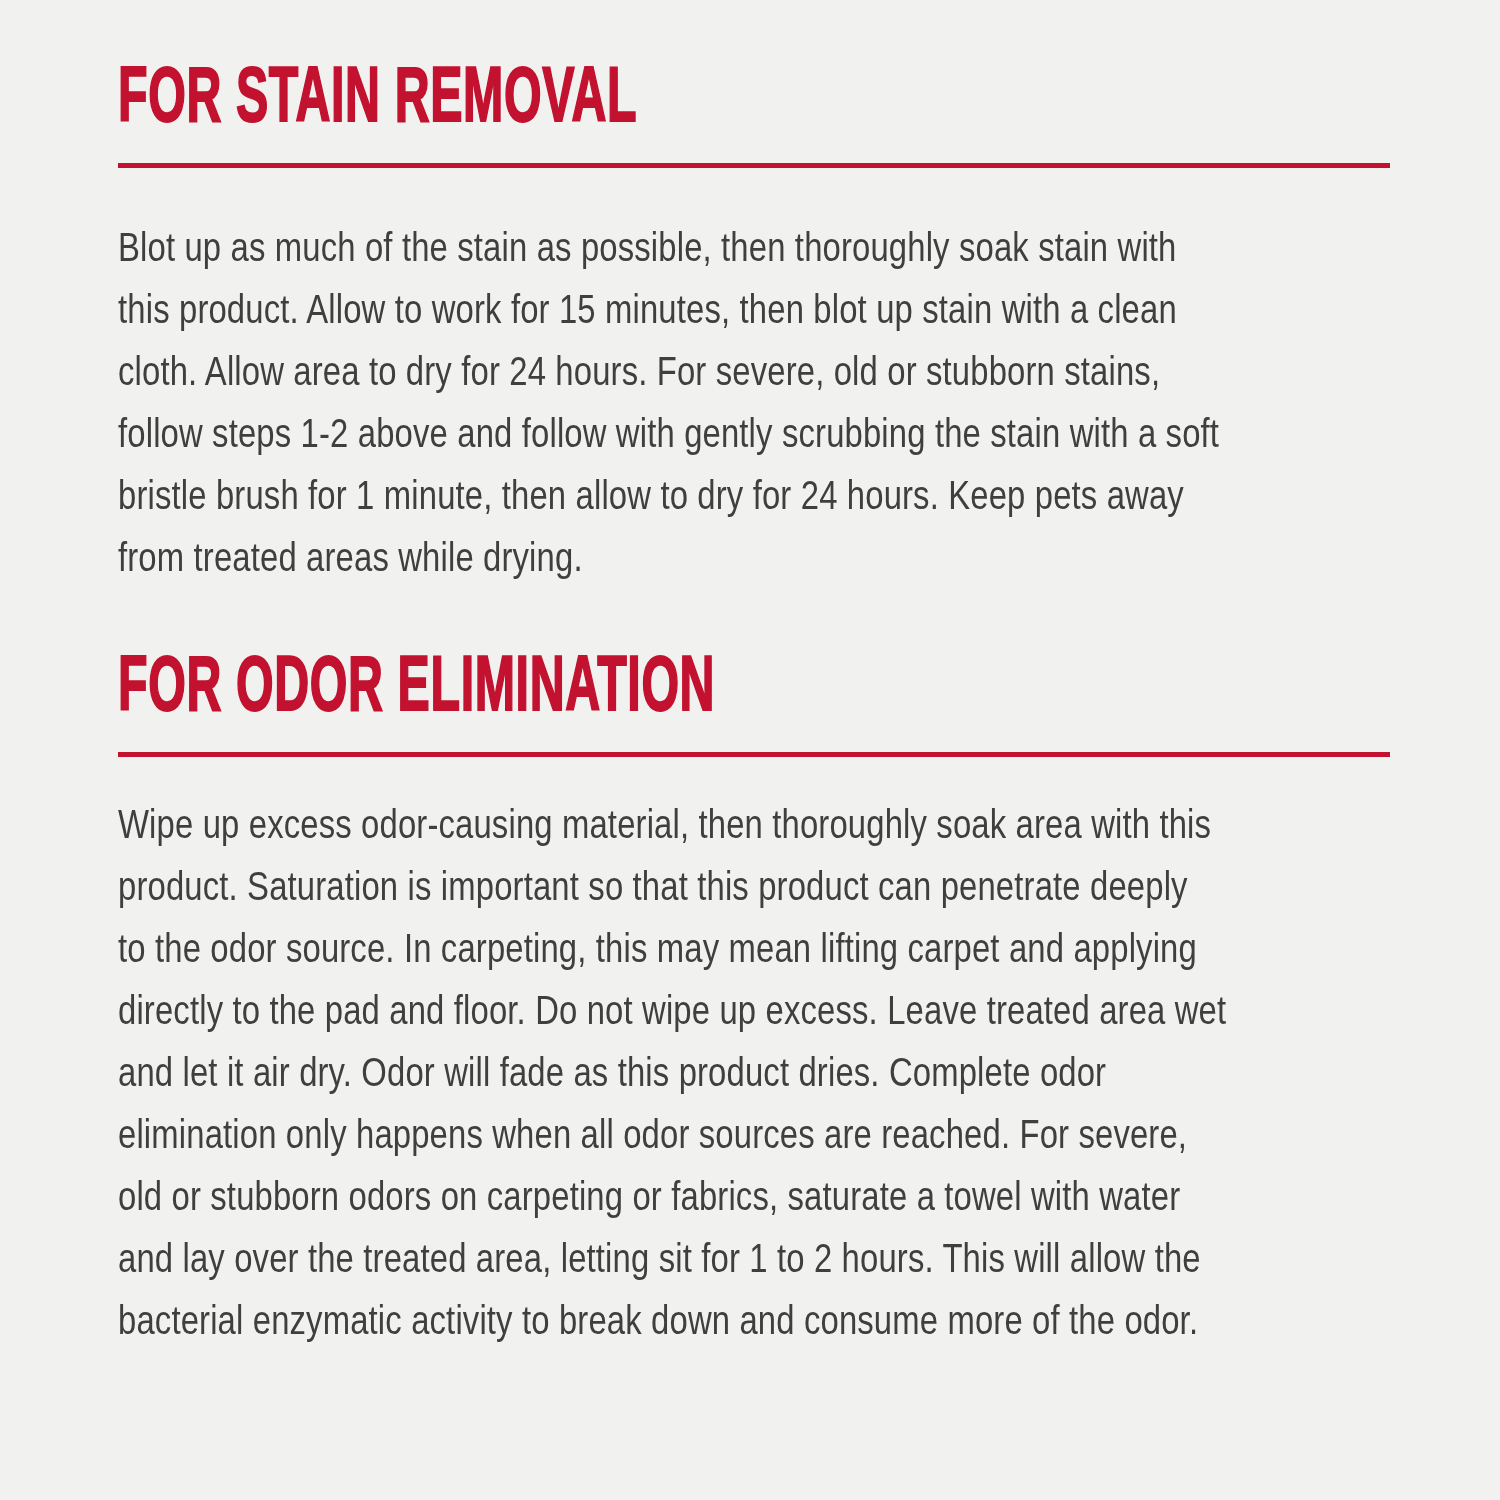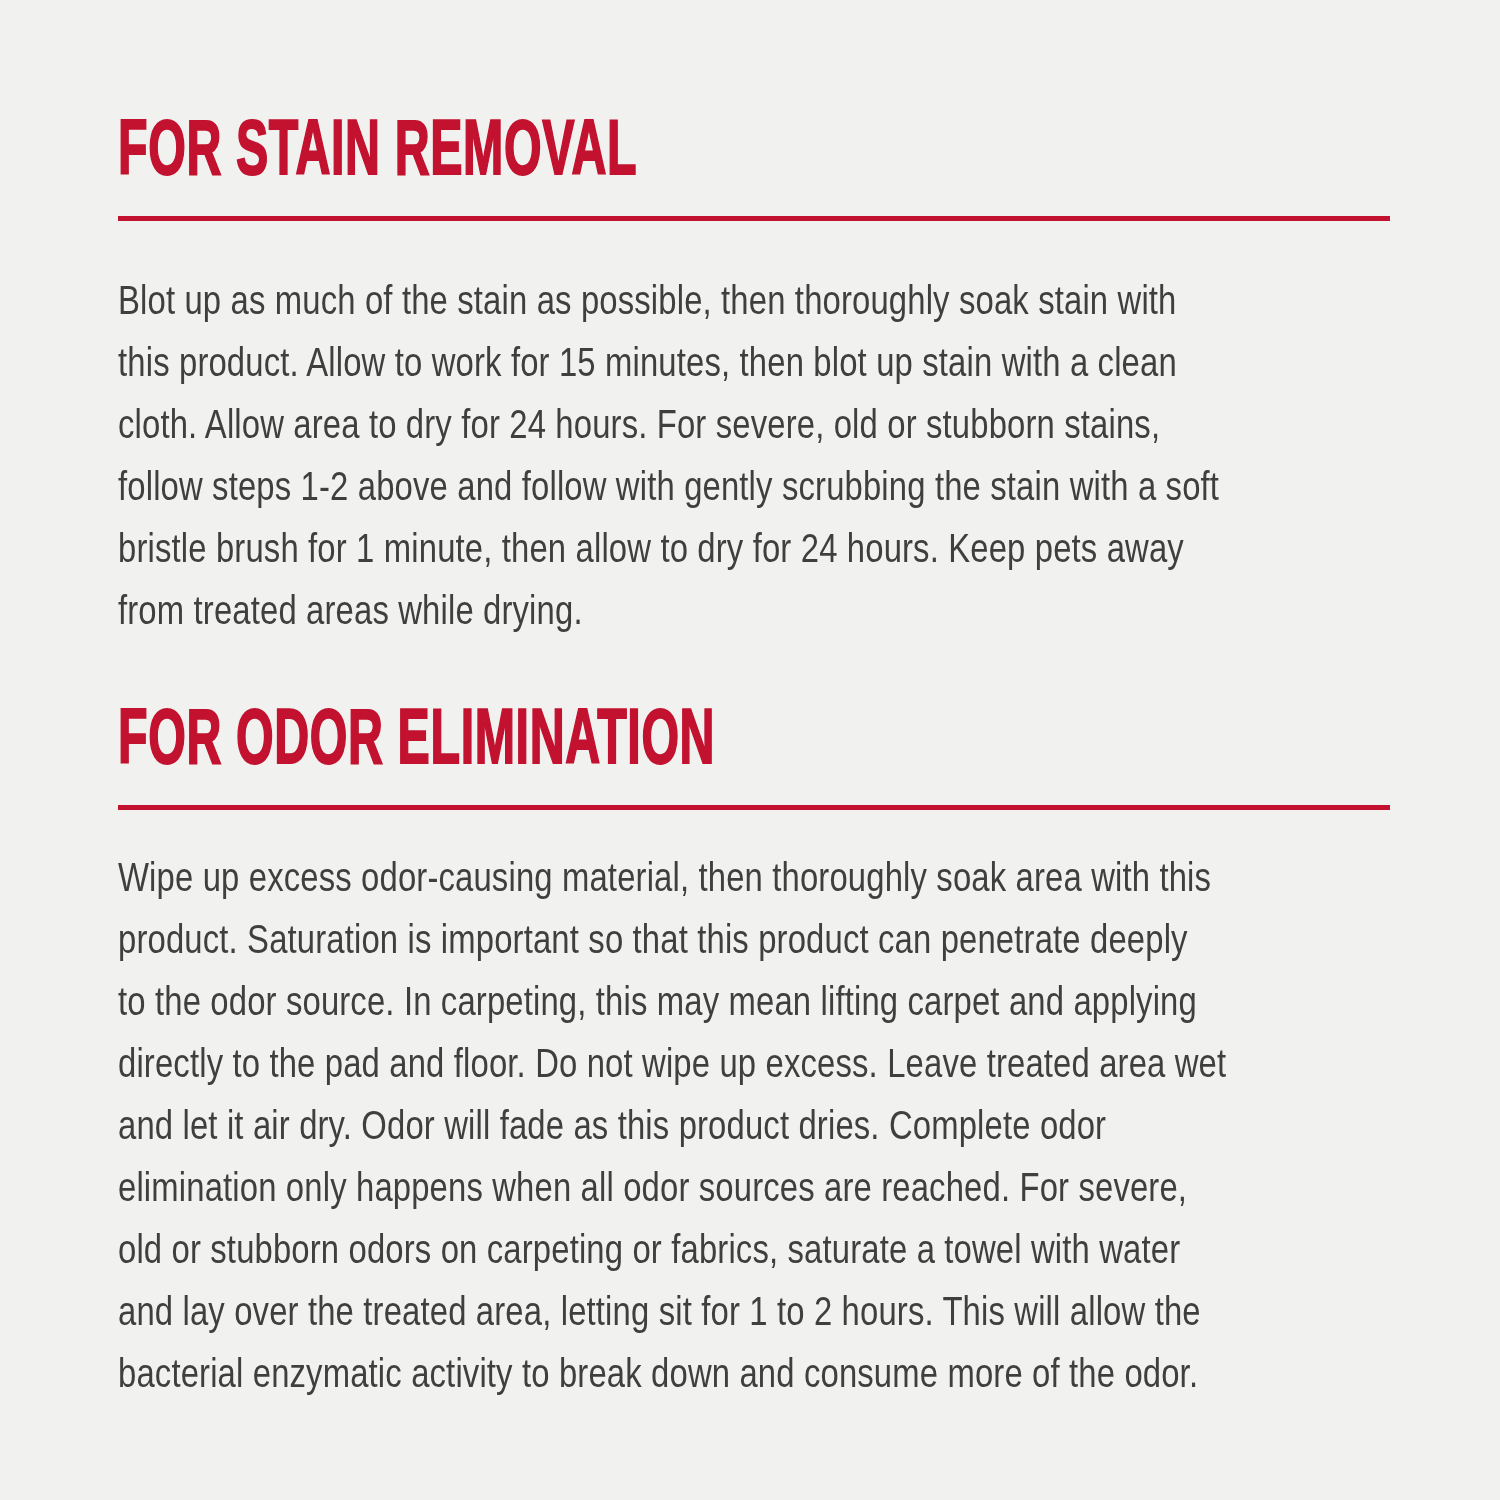--- a/index.html
+++ b/index.html
@@ -16,21 +16,21 @@
     width: 1500px;
     height: 1500px;
     background: var(--bg);
     overflow: hidden;
     font-family: "Liberation Sans", sans-serif;
   }
   .page {
     position: relative;
     width: 1500px;
     height: 1500px;
-    padding: 108px 0 0 118px;
+    padding: 55px 0 0 118px;
   }
   .section-title {
     margin: 0;
     font-size: 78px;
     line-height: 78px;
     font-weight: 700;
     color: var(--accent);
     -webkit-text-stroke: 2px var(--accent);
     letter-spacing: 1px;
     white-space: pre;

